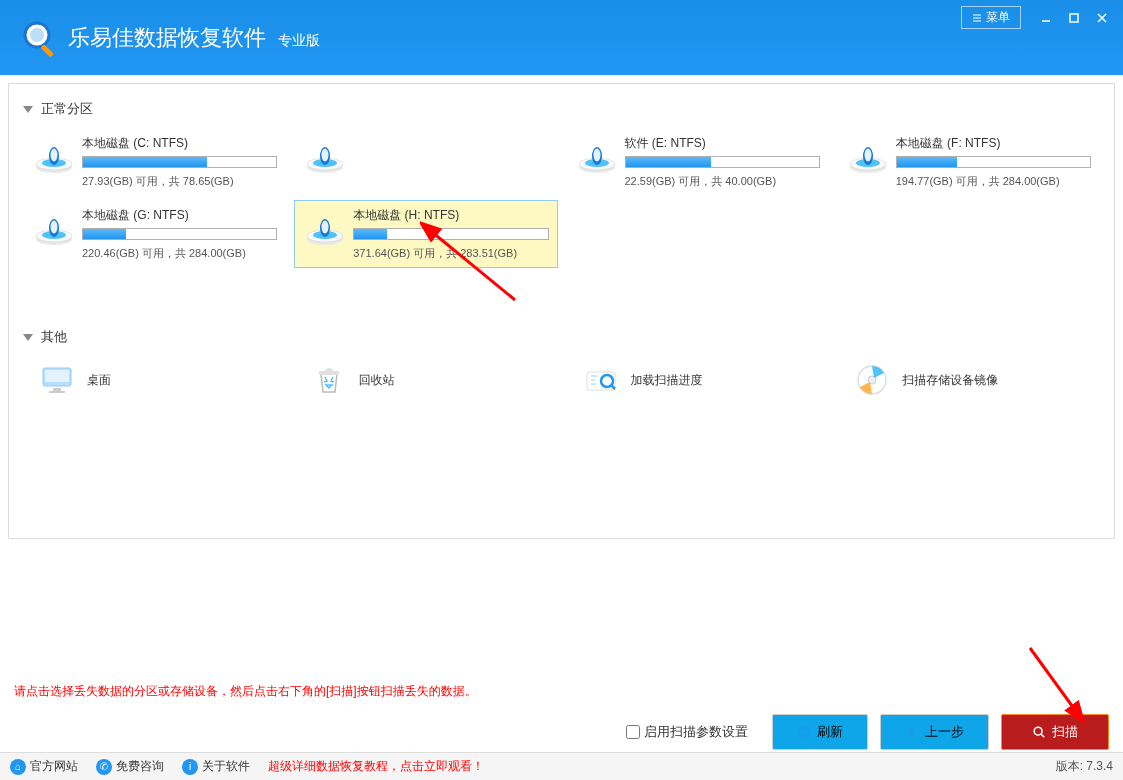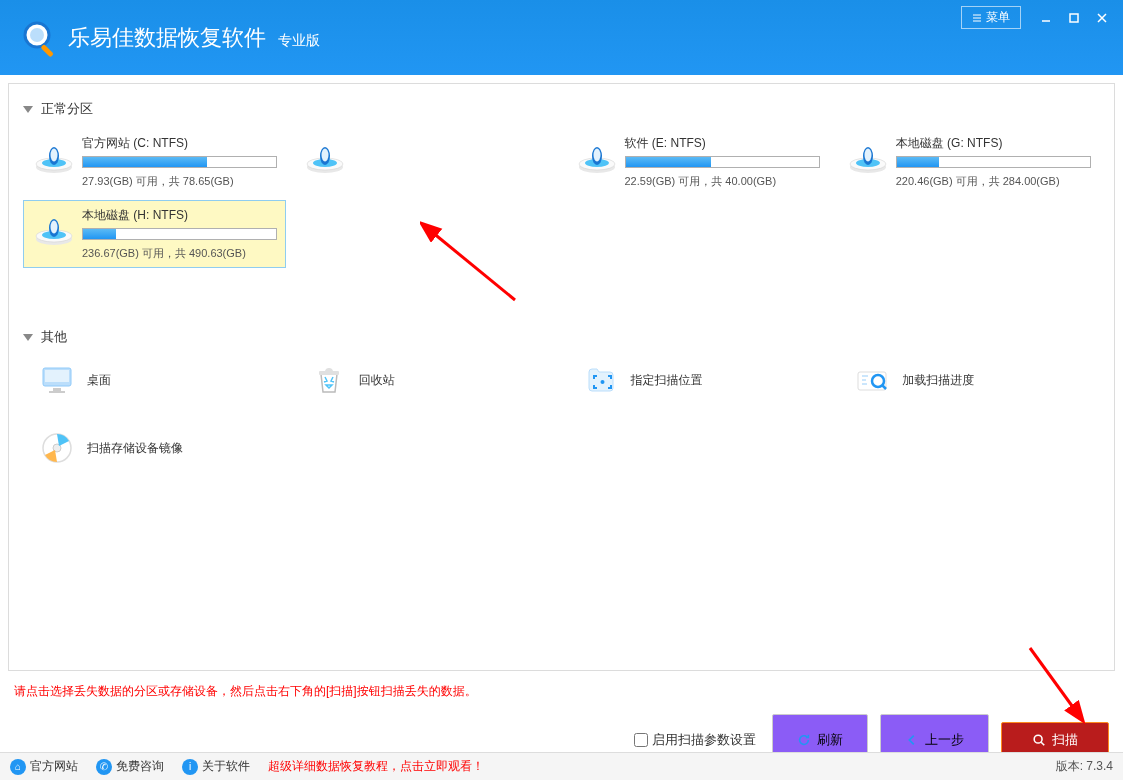--- a/index.html
+++ b/index.html
@@ -8,21 +8,21 @@
 .titlebar { height: 75px; background: linear-gradient(180deg, #1a8fe8 0%, #2196f3 100%); display: flex; align-items: center; padding: 0 20px; position: relative; }
 .logo-icon { width: 40px; height: 40px; margin-right: 8px; position: relative; }
 .logo-icon svg { width: 100%; height: 100%; }
 .app-title { color: #fff; font-size: 22px; font-weight: 400; }
 .app-subtitle { color: #fff; font-size: 14px; margin-left: 12px; margin-top: 6px; }
 .window-controls { position: absolute; right: 8px; top: 6px; display: flex; align-items: center; gap: 2px; }
 .menu-btn { border: 1px solid rgba(255,255,255,0.6); color: #fff; font-size: 12px; padding: 2px 10px; margin-right: 10px; cursor: pointer; display: flex; align-items: center; gap: 4px; }
 .win-btn { width: 26px; height: 22px; display: flex; align-items: center; justify-content: center; cursor: pointer; color: #fff; }
 
 .content { padding: 8px; height: 600px; }
-.panel { border: 1px solid #dcdcdc; background: #fff; height: 588px; padding: 10px 14px; overflow: auto; }
+.panel { border: 1px solid #dcdcdc; background: #fff; height: 456px; padding: 10px 14px; overflow: auto; }
 
 .section-header { display: flex; align-items: center; margin-bottom: 10px; margin-top: 6px; }
 .section-header .tri { width: 0; height: 0; border-left: 5px solid transparent; border-right: 5px solid transparent; border-top: 7px solid #888; margin-right: 8px; }
 .section-header .label { font-size: 13px; color: #333; }
 
 .partition-grid { display: grid; grid-template-columns: repeat(4, 1fr); gap: 4px 8px; margin-bottom: 18px; margin-left: 0; }
 .partition-item { display: flex; padding: 6px 8px; cursor: pointer; border: 1px solid transparent; align-items: flex-start; }
 .partition-item.selected { background: #fef9c3; border: 1px solid #8fcdf0; }
 .disk-icon { width: 44px; height: 44px; margin-right: 6px; flex-shrink: 0; }
 .partition-info { flex: 1; min-width: 0; }
@@ -32,23 +32,23 @@
 .partition-stats { font-size: 11px; color: #555; white-space: nowrap; }
 
 .other-grid { display: grid; grid-template-columns: repeat(4, 1fr); gap: 20px 20px; margin-left: 10px; }
 .other-item { display: flex; align-items: center; padding: 6px; cursor: pointer; }
 .other-icon { width: 36px; height: 36px; margin-right: 12px; display: flex; align-items: center; justify-content: center; }
 .other-label { font-size: 12px; color: #333; }
 
 .hint-bar { padding: 8px 14px; font-size: 12px; color: #ff0000; }
 
 .action-bar { display: flex; align-items: center; justify-content: flex-end; padding: 6px 14px; gap: 12px; }
-.checkbox-wrap { display: flex; align-items: center; font-size: 13px; color: #333; margin-right: 4px; cursor: pointer; }
+.checkbox-wrap { display: flex; align-items: center; font-size: 13px; color: #333; margin-right: 12px; cursor: pointer; }
 .checkbox-wrap input { margin-right: 4px; width: 14px; height: 14px; }
-.btn { padding: 16px 24px; border: 1px solid #ccc; background: #8b5cf6; font-size: 13px; cursor: pointer; display: flex; align-items: center; gap: 6px; border-radius: 2px; }
+.btn { padding: 8px 24px; border: 1px solid #ccc; background: #0ea5e9; font-size: 13px; cursor: pointer; display: flex; align-items: center; gap: 6px; border-radius: 2px; }
 .btn-primary { background: #b91c1c; border-color: #ff8a1e; color: #fff; padding: 8px 30px; }
 .btn .ic { width: 14px; height: 14px; }
 
 .footer { position: absolute; bottom: 0; left: 0; right: 0; height: 28px; background: #f5f5f5; border-top: 1px solid #ddd; display: flex; align-items: center; padding: 0 10px; font-size: 12px; }
 .footer-link { display: flex; align-items: center; margin-right: 18px; color: #333; cursor: pointer; gap: 4px; }
 .footer-link .badge { width: 16px; height: 16px; border-radius: 50%; background: #2196f3; color: #fff; display: flex; align-items: center; justify-content: center; font-size: 10px; }
 .footer-tutorial { color: #ff0000; cursor: pointer; }
 .footer-version { margin-left: auto; color: #555; }
 
 .arrow-annotation { position: absolute; pointer-events: none; }
@@ -102,21 +102,21 @@
     <div class="partition-grid" id="partition-grid">
         <div class="partition-item">
           <div class="disk-icon"><svg viewBox="0 0 44 44">
               <ellipse cx="22" cy="32" rx="18" ry="6" fill="#e8e8e8"></ellipse>
               <ellipse cx="22" cy="29" rx="18" ry="6" fill="#fafafa" stroke="#ccc" stroke-width="0.5"></ellipse>
               <ellipse cx="22" cy="28" rx="12" ry="4" fill="#4fc3f7"></ellipse>
               <ellipse cx="22" cy="21" rx="5" ry="9" fill="#1976d2"></ellipse>
               <ellipse cx="22" cy="20" rx="3.5" ry="6.5" fill="#e3f2fd"></ellipse>
             </svg></div>
           <div class="partition-info">
-            <div class="partition-name">官方网站 (C: NTFS)</div>
+            <div class="partition-name">本地磁盘 (C: NTFS)</div>
             <div class="progress-bar">
               <div class="progress-fill" style="width:64%"></div>
             </div>
             <div class="partition-stats">27.93(GB) 可用，共 78.65(GB)</div>
           </div>
         </div>
         <div class="partition-item">
           <div class="disk-icon"><svg viewBox="0 0 44 44">
               <ellipse cx="22" cy="32" rx="18" ry="6" fill="#e8e8e8"></ellipse>
               <ellipse cx="22" cy="29" rx="18" ry="6" fill="#fafafa" stroke="#ccc" stroke-width="0.5"></ellipse>
@@ -143,41 +143,57 @@
         </div>
         <div class="partition-item">
           <div class="disk-icon"><svg viewBox="0 0 44 44">
               <ellipse cx="22" cy="32" rx="18" ry="6" fill="#e8e8e8"></ellipse>
               <ellipse cx="22" cy="29" rx="18" ry="6" fill="#fafafa" stroke="#ccc" stroke-width="0.5"></ellipse>
               <ellipse cx="22" cy="28" rx="12" ry="4" fill="#4fc3f7"></ellipse>
               <ellipse cx="22" cy="21" rx="5" ry="9" fill="#1976d2"></ellipse>
               <ellipse cx="22" cy="20" rx="3.5" ry="6.5" fill="#e3f2fd"></ellipse>
             </svg></div>
           <div class="partition-info">
+            <div class="partition-name">本地磁盘 (F: NTFS)</div>
+            <div class="progress-bar">
+              <div class="progress-fill" style="width:31%"></div>
+            </div>
+            <div class="partition-stats">194.77(GB) 可用，共 284.00(GB)</div>
+          </div>
+        </div>
+        <div class="partition-item">
+          <div class="disk-icon"><svg viewBox="0 0 44 44">
+              <ellipse cx="22" cy="32" rx="18" ry="6" fill="#e8e8e8"></ellipse>
+              <ellipse cx="22" cy="29" rx="18" ry="6" fill="#fafafa" stroke="#ccc" stroke-width="0.5"></ellipse>
+              <ellipse cx="22" cy="28" rx="12" ry="4" fill="#4fc3f7"></ellipse>
+              <ellipse cx="22" cy="21" rx="5" ry="9" fill="#1976d2"></ellipse>
+              <ellipse cx="22" cy="20" rx="3.5" ry="6.5" fill="#e3f2fd"></ellipse>
+            </svg></div>
+          <div class="partition-info">
             <div class="partition-name">本地磁盘 (G: NTFS)</div>
             <div class="progress-bar">
               <div class="progress-fill" style="width:22%"></div>
             </div>
             <div class="partition-stats">220.46(GB) 可用，共 284.00(GB)</div>
           </div>
         </div>
         <div class="partition-item selected">
           <div class="disk-icon"><svg viewBox="0 0 44 44">
               <ellipse cx="22" cy="32" rx="18" ry="6" fill="#e8e8e8"></ellipse>
               <ellipse cx="22" cy="29" rx="18" ry="6" fill="#fafafa" stroke="#ccc" stroke-width="0.5"></ellipse>
               <ellipse cx="22" cy="28" rx="12" ry="4" fill="#4fc3f7"></ellipse>
               <ellipse cx="22" cy="21" rx="5" ry="9" fill="#1976d2"></ellipse>
               <ellipse cx="22" cy="20" rx="3.5" ry="6.5" fill="#e3f2fd"></ellipse>
             </svg></div>
           <div class="partition-info">
             <div class="partition-name">本地磁盘 (H: NTFS)</div>
             <div class="progress-bar">
               <div class="progress-fill" style="width:17%"></div>
             </div>
-            <div class="partition-stats">236.67(GB) 可用，共 490.63(GB)</div>
+            <div class="partition-stats">371.64(GB) 可用，共 283.51(GB)</div>
           </div>
         </div>
       </div>
 
     <div class="section-header" style="margin-top:60px">
       <div class="tri"></div>
       <span class="label">其他</span>
     </div>
 
     <div class="other-grid" id="other-grid">
@@ -195,30 +211,20 @@
         <div class="other-item">
           <div class="other-icon">
             <svg viewBox="0 0 36 36">
               <path d="M10 12h16l-2 18H12z" fill="#fff" stroke="#bbb" stroke-width="1.5"></path>
               <rect x="8" y="9" width="20" height="4" rx="1" fill="#e0e0e0"></rect>
               <path d="M18 6a4 4 0 0 1 4 3h-8a4 4 0 0 1 4-3z" fill="#e0e0e0"></path>
               <path d="M14 15l2 4-3 1M22 15l-2 4 3 1M18 26l-3-3h6z" fill="none" stroke="#4fc3f7" stroke-width="1.5"></path>
             </svg>
           </div>
           <div class="other-label">回收站</div>
-        </div>
-        <div class="other-item">
-          <div class="other-icon">
-            <svg viewBox="0 0 36 36">
-              <path d="M6 10a3 3 0 0 1 3-3h5l2 3h11a3 3 0 0 1 3 3v13a3 3 0 0 1-3 3H9a3 3 0 0 1-3-3z" fill="#e3f2fd" stroke="#bbdefb"></path>
-              <path d="M14 14h-3v3M25 14h3v3M14 26h-3v-3M25 26h3v-3" stroke="#2196f3" stroke-width="2" fill="none"></path>
-              <circle cx="19.5" cy="20" r="2" fill="#2196f3"></circle>
-            </svg>
-          </div>
-          <div class="other-label">指定扫描位置</div>
         </div>
         <div class="other-item">
           <div class="other-icon">
             <svg viewBox="0 0 36 36">
               <rect x="4" y="10" width="28" height="18" rx="2" fill="#fff" stroke="#ddd"></rect>
               <circle cx="24" cy="19" r="6" fill="none" stroke="#2196f3" stroke-width="2.5"></circle>
               <path d="M28 23l4 4" stroke="#2196f3" stroke-width="2.5"></path>
               <path d="M8 14h6M8 18h4M8 22h5" stroke="#bbdefb" stroke-width="1.5"></path>
             </svg>
           </div>

